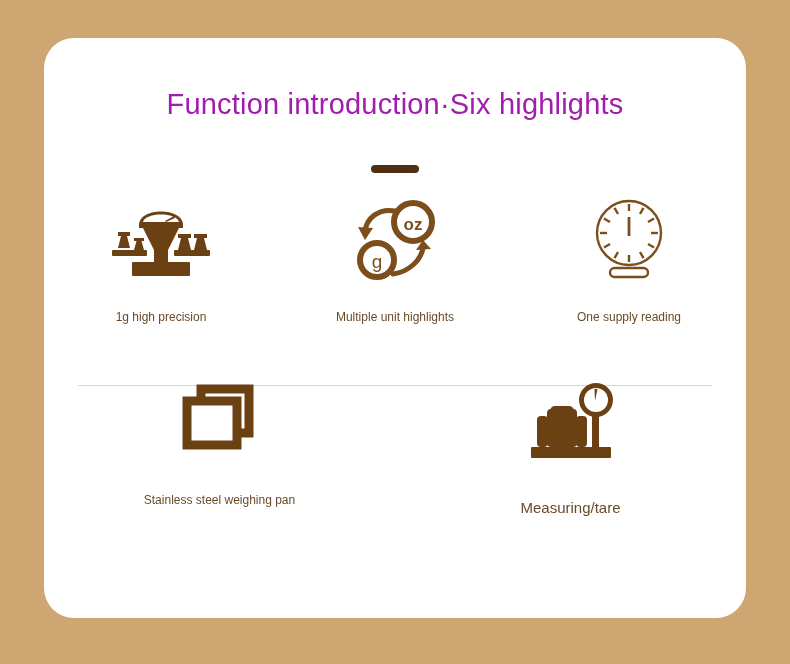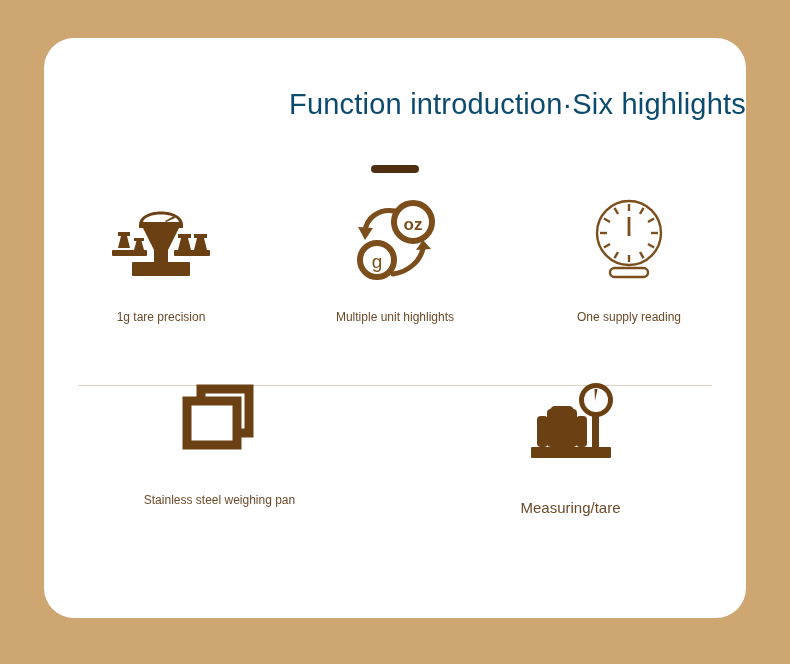--- a/index.html
+++ b/index.html
@@ -25,23 +25,23 @@
     width: 702px;
     height: 580px;
     background: #ffffff;
     border-radius: 30px;
   }
   .title {
     position: absolute;
     left: 0;
     top: 50px;
     width: 702px;
-    text-align: right;
+    text-align: center;
     font-size: 29px;
-    color: #0c4a6e;
+    color: #a21caf;
     letter-spacing: 0.2px;
     white-space: nowrap;
   }
   .title-dash {
     position: absolute;
     left: 327px;
     top: 127px;
     width: 48px;
     height: 8px;
     border-radius: 4px;
@@ -124,21 +124,21 @@
                 <path d="M8 34 h12 v4 h-3 l3 12 h-12 l3 -12 h-3 Z"></path>
                 <path d="M24 40 h10 v3 h-2.5 l2.5 9 h-10 l2.5 -9 h-2.5 Z"></path>
 
                 <path d="M68 36 h13 v4 h-3 l3 12 h-13 l3 -12 h-3 Z"></path>
                 <path d="M84 36 h13 v4 h-3 l3 12 h-13 l3 -12 h-3 Z"></path>
 
                 <rect x="22" y="64" width="58" height="14" rx="1"></rect>
               </g>
             </svg>
           </div>
-          <div class="label lbl-md">1g tare precision</div>
+          <div class="label lbl-md">1g high precision</div>
         </div>
 
         <div class="cell">
           <div class="icon-wrap">
             <svg width="92" height="88" viewBox="0 0 92 88">
               <g stroke="#7b4e1c" fill="none">
 
                 <circle cx="64" cy="24" r="19" stroke-width="6"></circle>
 
                 <circle cx="28" cy="62" r="17" stroke-width="6"></circle>

